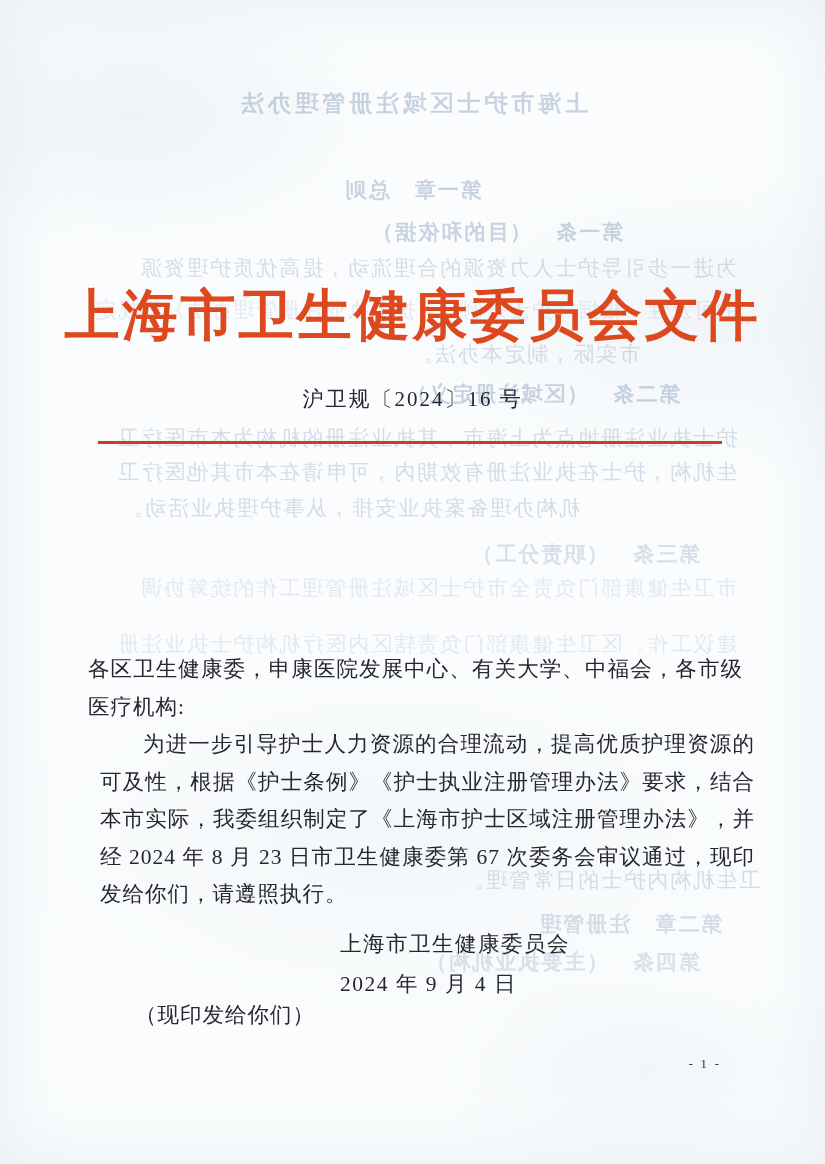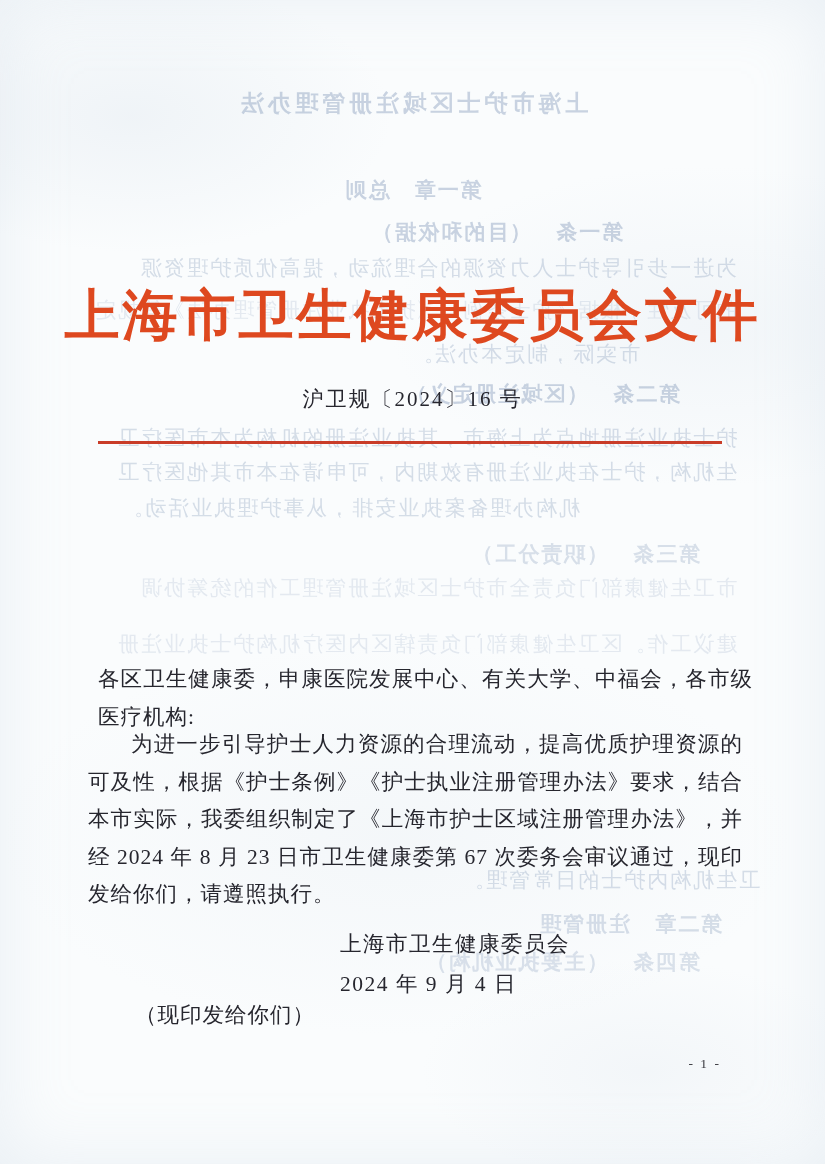--- a/index.html
+++ b/index.html
@@ -64,27 +64,27 @@
   .notice-title{
     position:absolute;top:540px;left:0;right:0;
     text-align:center;
     font-weight:bold;
     color:#1c1c24;
   }
   .notice-line1{font-size:27px;line-height:38px;letter-spacing:7px;}
   .notice-line2{font-size:29px;line-height:38px;letter-spacing:0.5px;}
   .salutation{
     position:absolute;top:650px;left:88px;width:655px;
-    margin:10px;
+    margin:0;
     font-size:21.5px;line-height:38px;
     letter-spacing:1px;
     text-align:justify;
   }
   .body-para{
-    position:absolute;top:726px;left:88px;width:655px;
+    position:absolute;top:726px;left:100px;width:655px;
     margin:0;
     font-size:21.5px;line-height:37.6px;
     letter-spacing:1px;
     text-align:justify;
     text-indent:2em;
   }
   .sign-block{
     position:absolute;top:924px;left:340px;width:385px;
     text-align:left;
     font-size:21.5px;line-height:40px;

